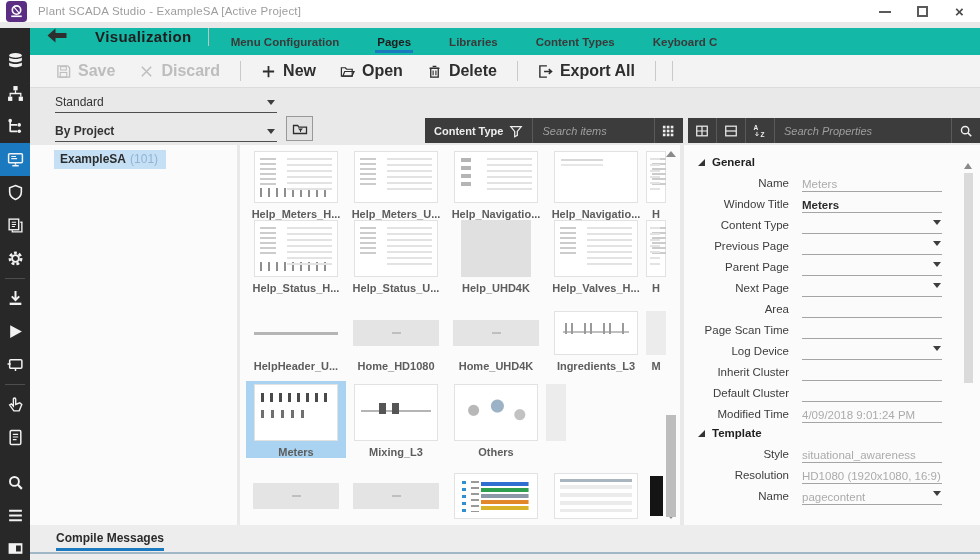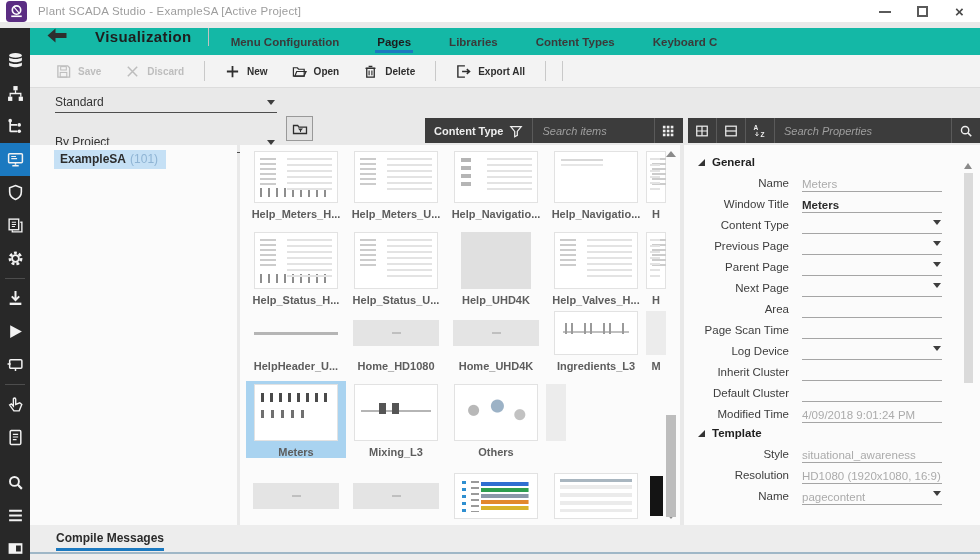--- a/index.html
+++ b/index.html
@@ -31,21 +31,21 @@
   
   .sidebar{position:absolute;left:0;top:28px;width:30px;height:532px;background:#282828;display:flex;flex-direction:column;align-items:center;padding-top:16px;box-sizing:border-box;}
   .sbitem{width:30px;height:33px;display:flex;align-items:center;justify-content:center;color:#f2f2f2;cursor:pointer;flex:none;}
   .sbitem svg{width:17px;height:17px;display:block;}
   .sbitem.active{background:#1b79c0;}
   .sbdiv{width:20px;height:1px;background:#4d4d4d;margin:3px 0;flex:none;}
   .sbspace{height:12px;flex:none;}
 
   
   .toolbar{position:absolute;left:30px;top:55px;width:950px;height:33px;background:#f3f3f3;border-bottom:1px solid #dcdcdc;display:flex;align-items:center;padding-left:14px;box-sizing:border-box;}
-  .tbtn{display:flex;align-items:center;gap:7px;font-size:10px;font-weight:bold;color:#2e2e2e;padding:4px 12px;cursor:pointer;white-space:nowrap;}
+  .tbtn{display:flex;align-items:center;gap:7px;font-size:16px;font-weight:bold;color:#2e2e2e;padding:4px 12px;cursor:pointer;white-space:nowrap;}
   .tbtn svg{width:15px;height:15px;display:block;}
   .tbtn.disabled{color:#bdbdbd;cursor:default;}
   .tsep{width:1px;height:20px;background:#c9c9c9;margin:0 8px;flex:none;}
 
   
   .ddl{position:absolute;left:55px;width:222px;height:20px;border-bottom:1px solid #4e4e4e;font-size:12px;color:#333;display:flex;align-items:center;cursor:pointer;}
   .caret{width:0;height:0;border-left:4px solid transparent;border-right:4px solid transparent;border-top:5px solid #3e3e3e;}
   .ddl .caret{margin-left:auto;margin-right:2px;}
   .filterbtn{position:absolute;left:286px;top:116px;width:27px;height:25px;border:1px solid #999;background:#e2e2e2;display:flex;align-items:center;justify-content:center;color:#2e2e2e;cursor:pointer;box-sizing:border-box;}
   .filterbtn svg{width:16px;height:16px;}
@@ -363,21 +363,21 @@
         <span>Export All</span>
       </span>
       <span class="tsep"></span>
       <span class="tsep"></span>
     </div>
 
   <div class="ddl" style="top:92px;">
     <span>Standard</span>
     <span class="caret"></span>
   </div>
-  <div class="ddl" style="top:132px;">
+  <div class="ddl" style="top:121px;font-weight:bold;">
     <span>By Project</span>
     <span class="caret"></span>
   </div>
   <div class="filterbtn">
     <svg viewBox="0 0 16 16">
         <path d="M1.5 12.5v-8h4.2l1.1 1.6h7.7v6.4z" fill="none" stroke="currentColor" stroke-width="1.3"></path>
         <path d="M6 7.5h5l-2 2.2v1.6l-1-.5V9.7z" fill="currentColor"></path>
       </svg>
   </div>
 
@@ -465,21 +465,21 @@
           </div>
           <div class="glabel">Help_Navigatio...</div>
         </div>
         <div class="cell partial">
           <div class="thumbwrap" style="height: 52px;">
             <div class="thumb v-doc"></div>
           </div>
           <div class="glabel">H</div>
         </div>
       </div>
-      <div class="grow" style="top: 84px; align-items: center;">
+      <div class="grow" style="top: 72px; align-items: center;">
         <div class="cell">
           <div class="thumbwrap" style="height: 57px;">
             <div class="thumb v-doc-dense"></div>
           </div>
           <div class="glabel">Help_Status_H...</div>
         </div>
         <div class="cell">
           <div class="thumbwrap" style="height: 57px;">
             <div class="thumb v-doc"></div>
           </div>

